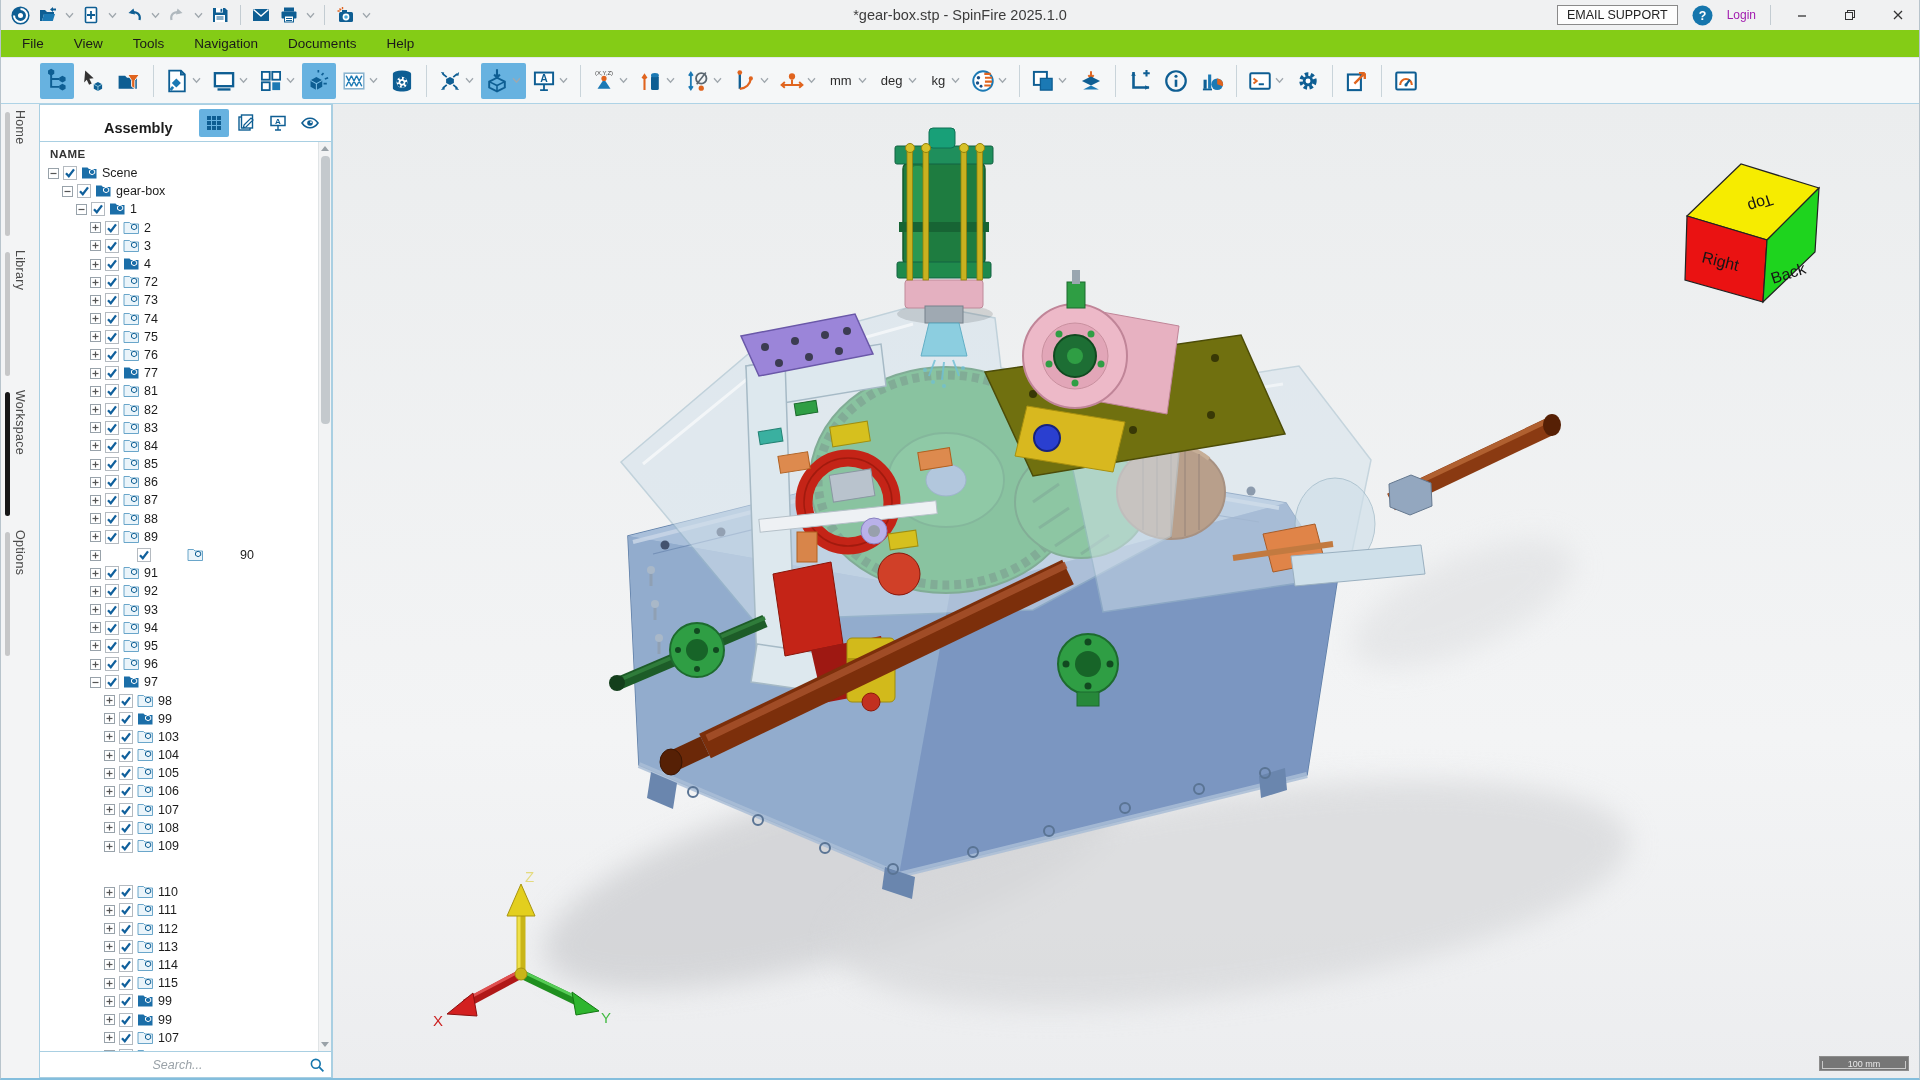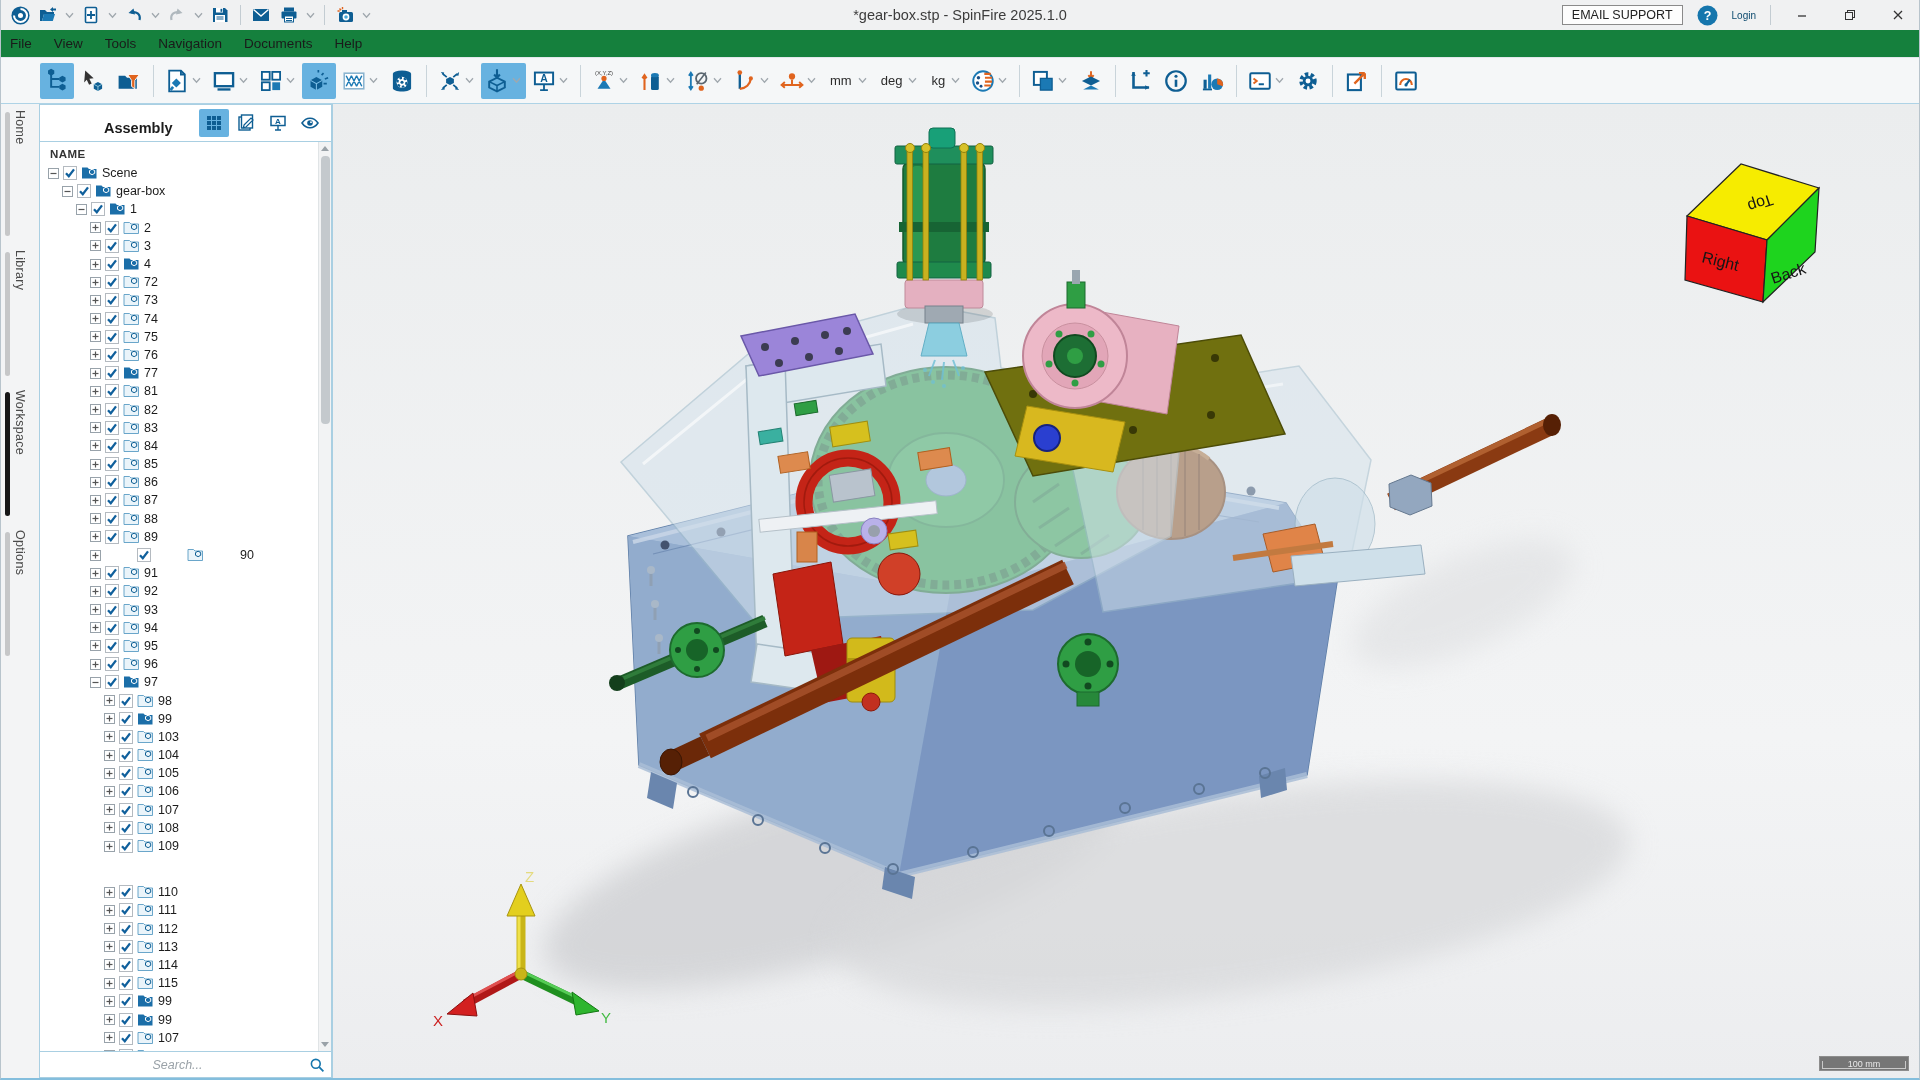--- a/index.html
+++ b/index.html
@@ -11,26 +11,26 @@
   .titlebar{height:30px;display:flex;align-items:center;position:relative;background:#f0f1f2;flex:none;}
   .qat{display:flex;align-items:center;gap:2px;padding-left:6px;}
   .qbtn{width:26px;height:24px;display:inline-flex;align-items:center;justify-content:center;border-radius:2px;cursor:default;}
   .qbtn.dis{opacity:.9;}
   .qsep{width:1px;height:20px;background:#c3ccd2;margin:0 5px;}
   .chev{width:9px;height:7px;margin:0 2px;flex:none;}
   .win-title{position:absolute;left:0;right:0;text-align:center;font-size:14.5px;color:#3c3c3c;pointer-events:none;}
   .tb-right{margin-left:auto;display:flex;align-items:center;gap:14px;padding-right:4px;z-index:2;}
   .email-btn{font-size:12.5px;padding:2px 9px;background:#fdfdfd;border:1px solid #8a8a8a;color:#222;font-family:inherit;}
   .help-circle{width:21px;height:21px;}
-  .login{font-size:10px;color:#0c4a6e;}
+  .login{font-size:12px;color:#a21caf;}
   .tb-sep{width:1px;height:20px;background:#c3ccd2;}
   .winbtn{width:34px;height:26px;display:inline-flex;align-items:center;justify-content:center;}
 
   
-  .menubar{height:27px;display:flex;align-items:center;gap:4px;padding-left:0;background:#15803d;flex:none;}
+  .menubar{height:27px;display:flex;align-items:center;gap:12px;padding-left:12px;background:#84cc16;flex:none;}
   .menu-item{font-size:13.5px;padding:3px 9px;color:#1a1a1a;}
 
   
   .toolbar{height:47px;display:flex;align-items:center;background:#f5f7f8;border-top:1px solid #e2e8ec;border-bottom:1px solid #aed3e6;padding-left:38px;flex:none;}
   .tgroup{display:flex;align-items:center;}
   .tsep{width:1px;height:32px;background:#c9d4da;margin:0 6px;}
   .tbtn{height:36px;min-width:34px;display:inline-flex;align-items:center;justify-content:center;padding:0 3px;border-radius:2px;margin:0 1px;}
   .tbtn.active{background:#67b2e0;}
   .tbtn .lab{font-size:13px;color:#2c2c2c;padding:0 4px;}
   .ic{display:block;}

